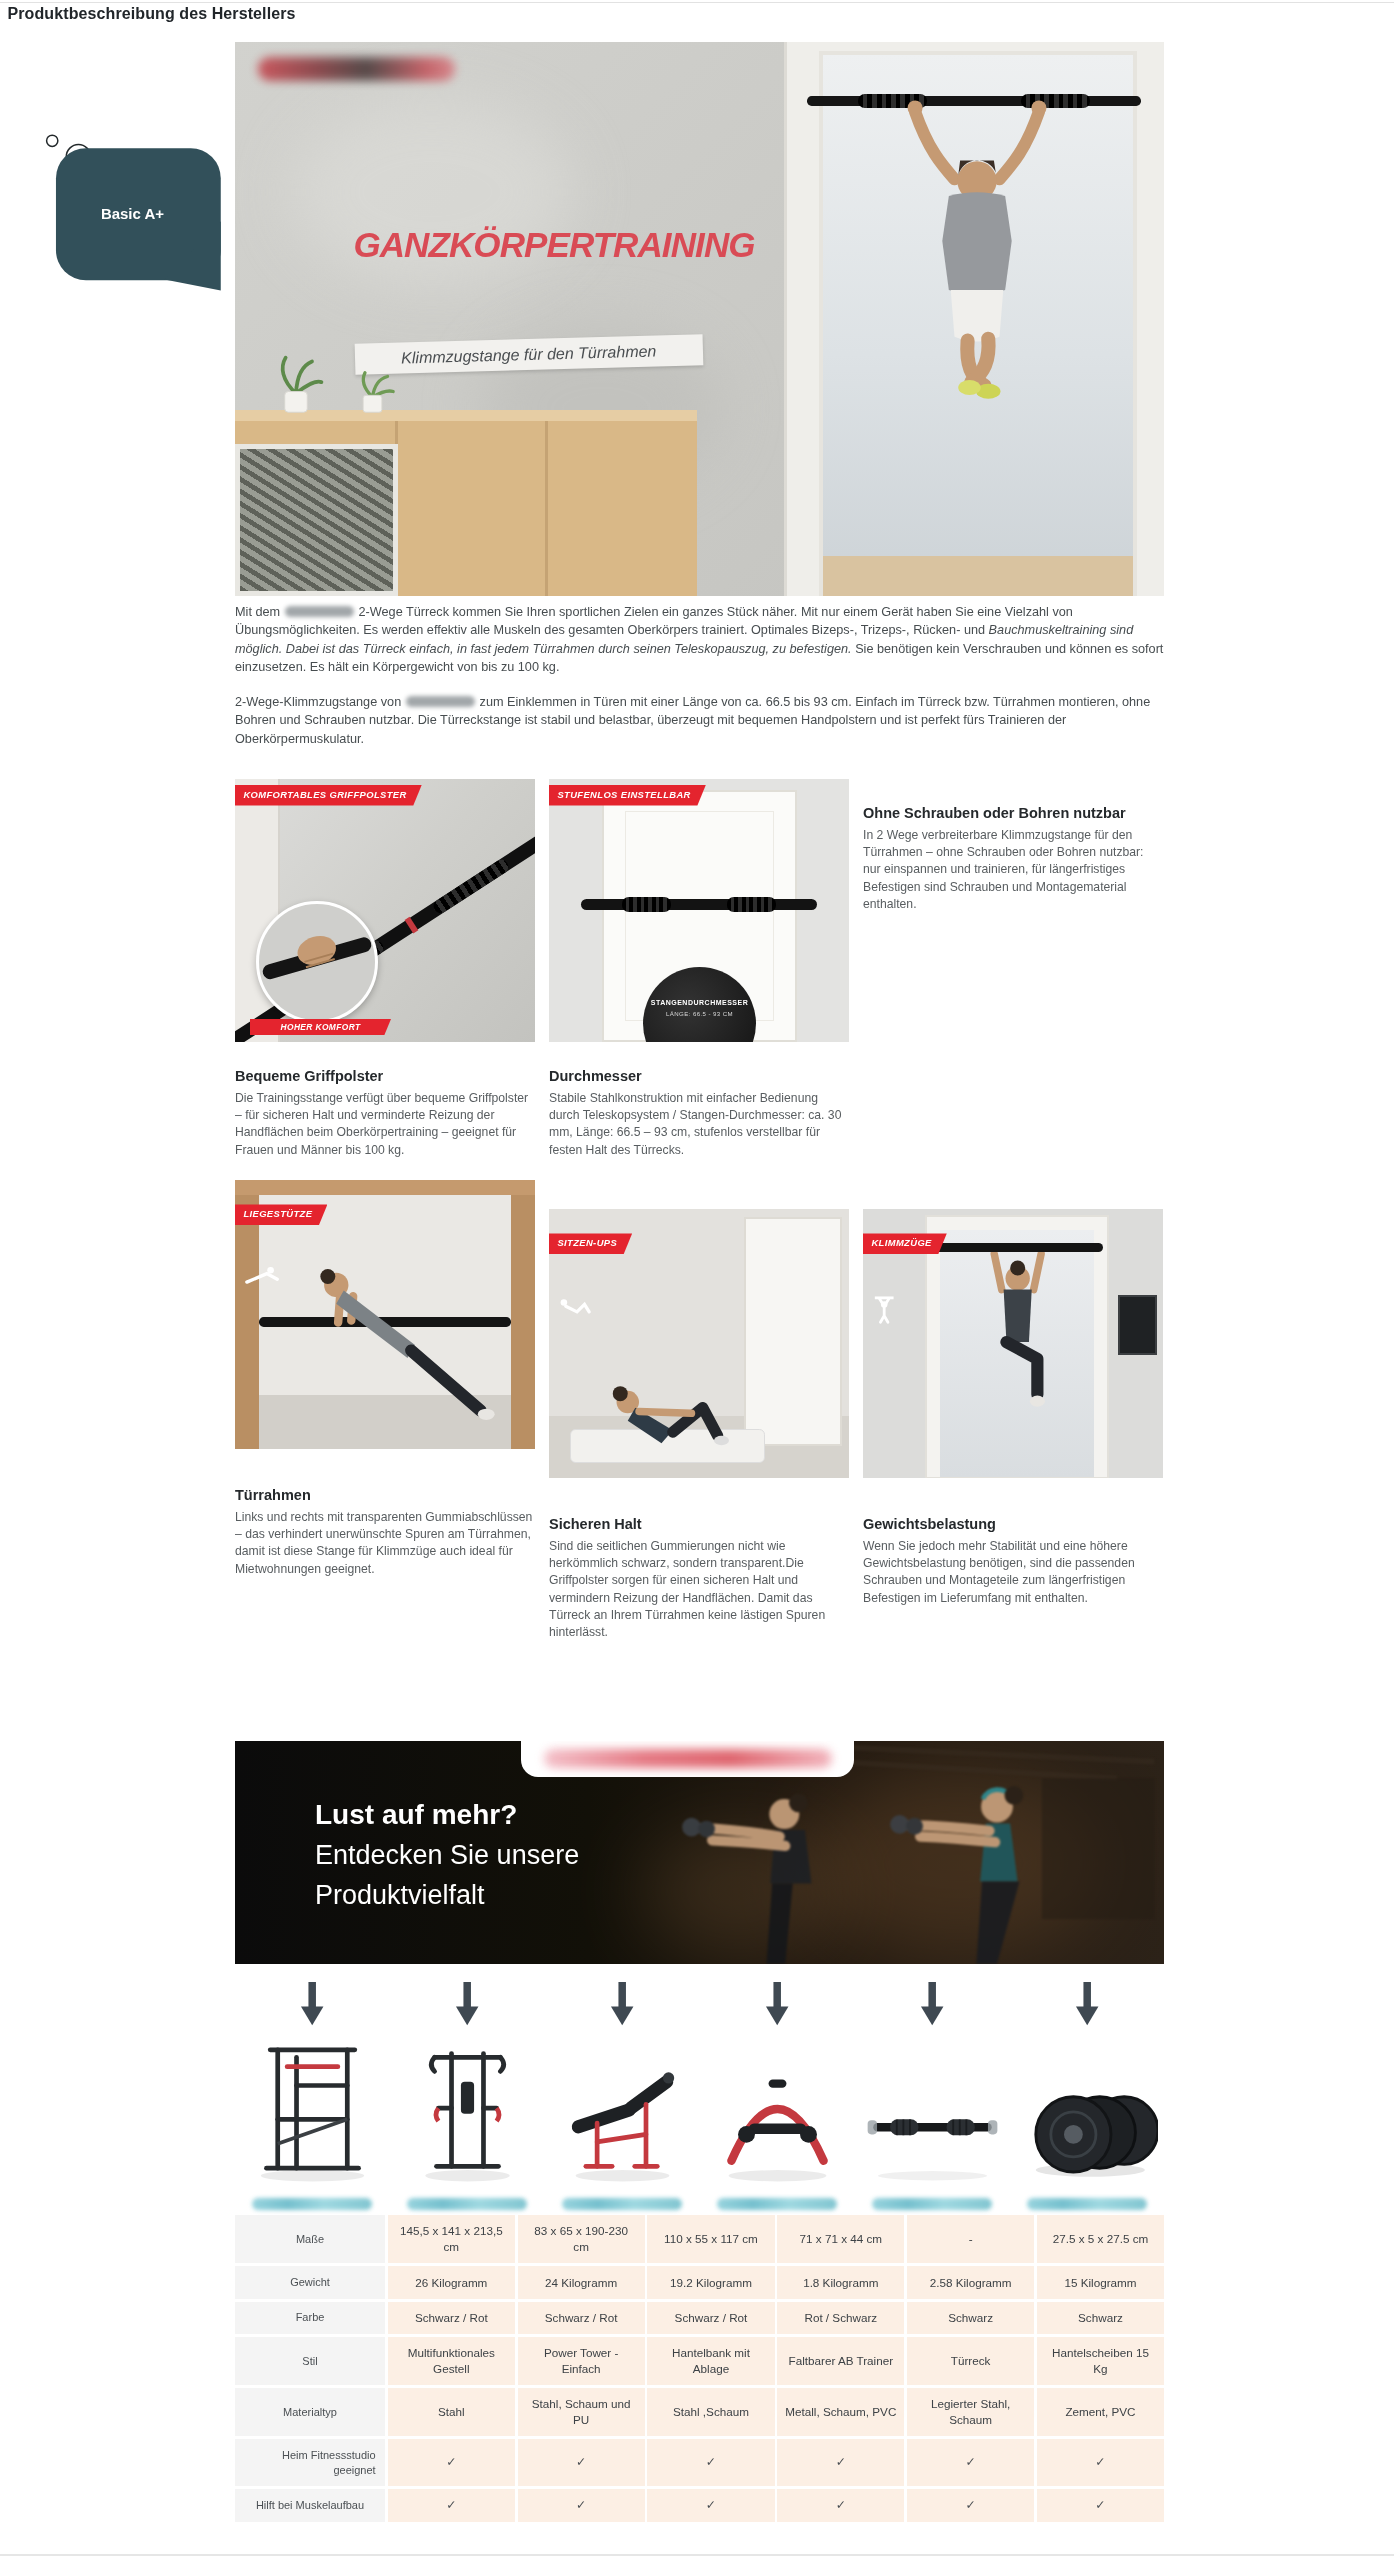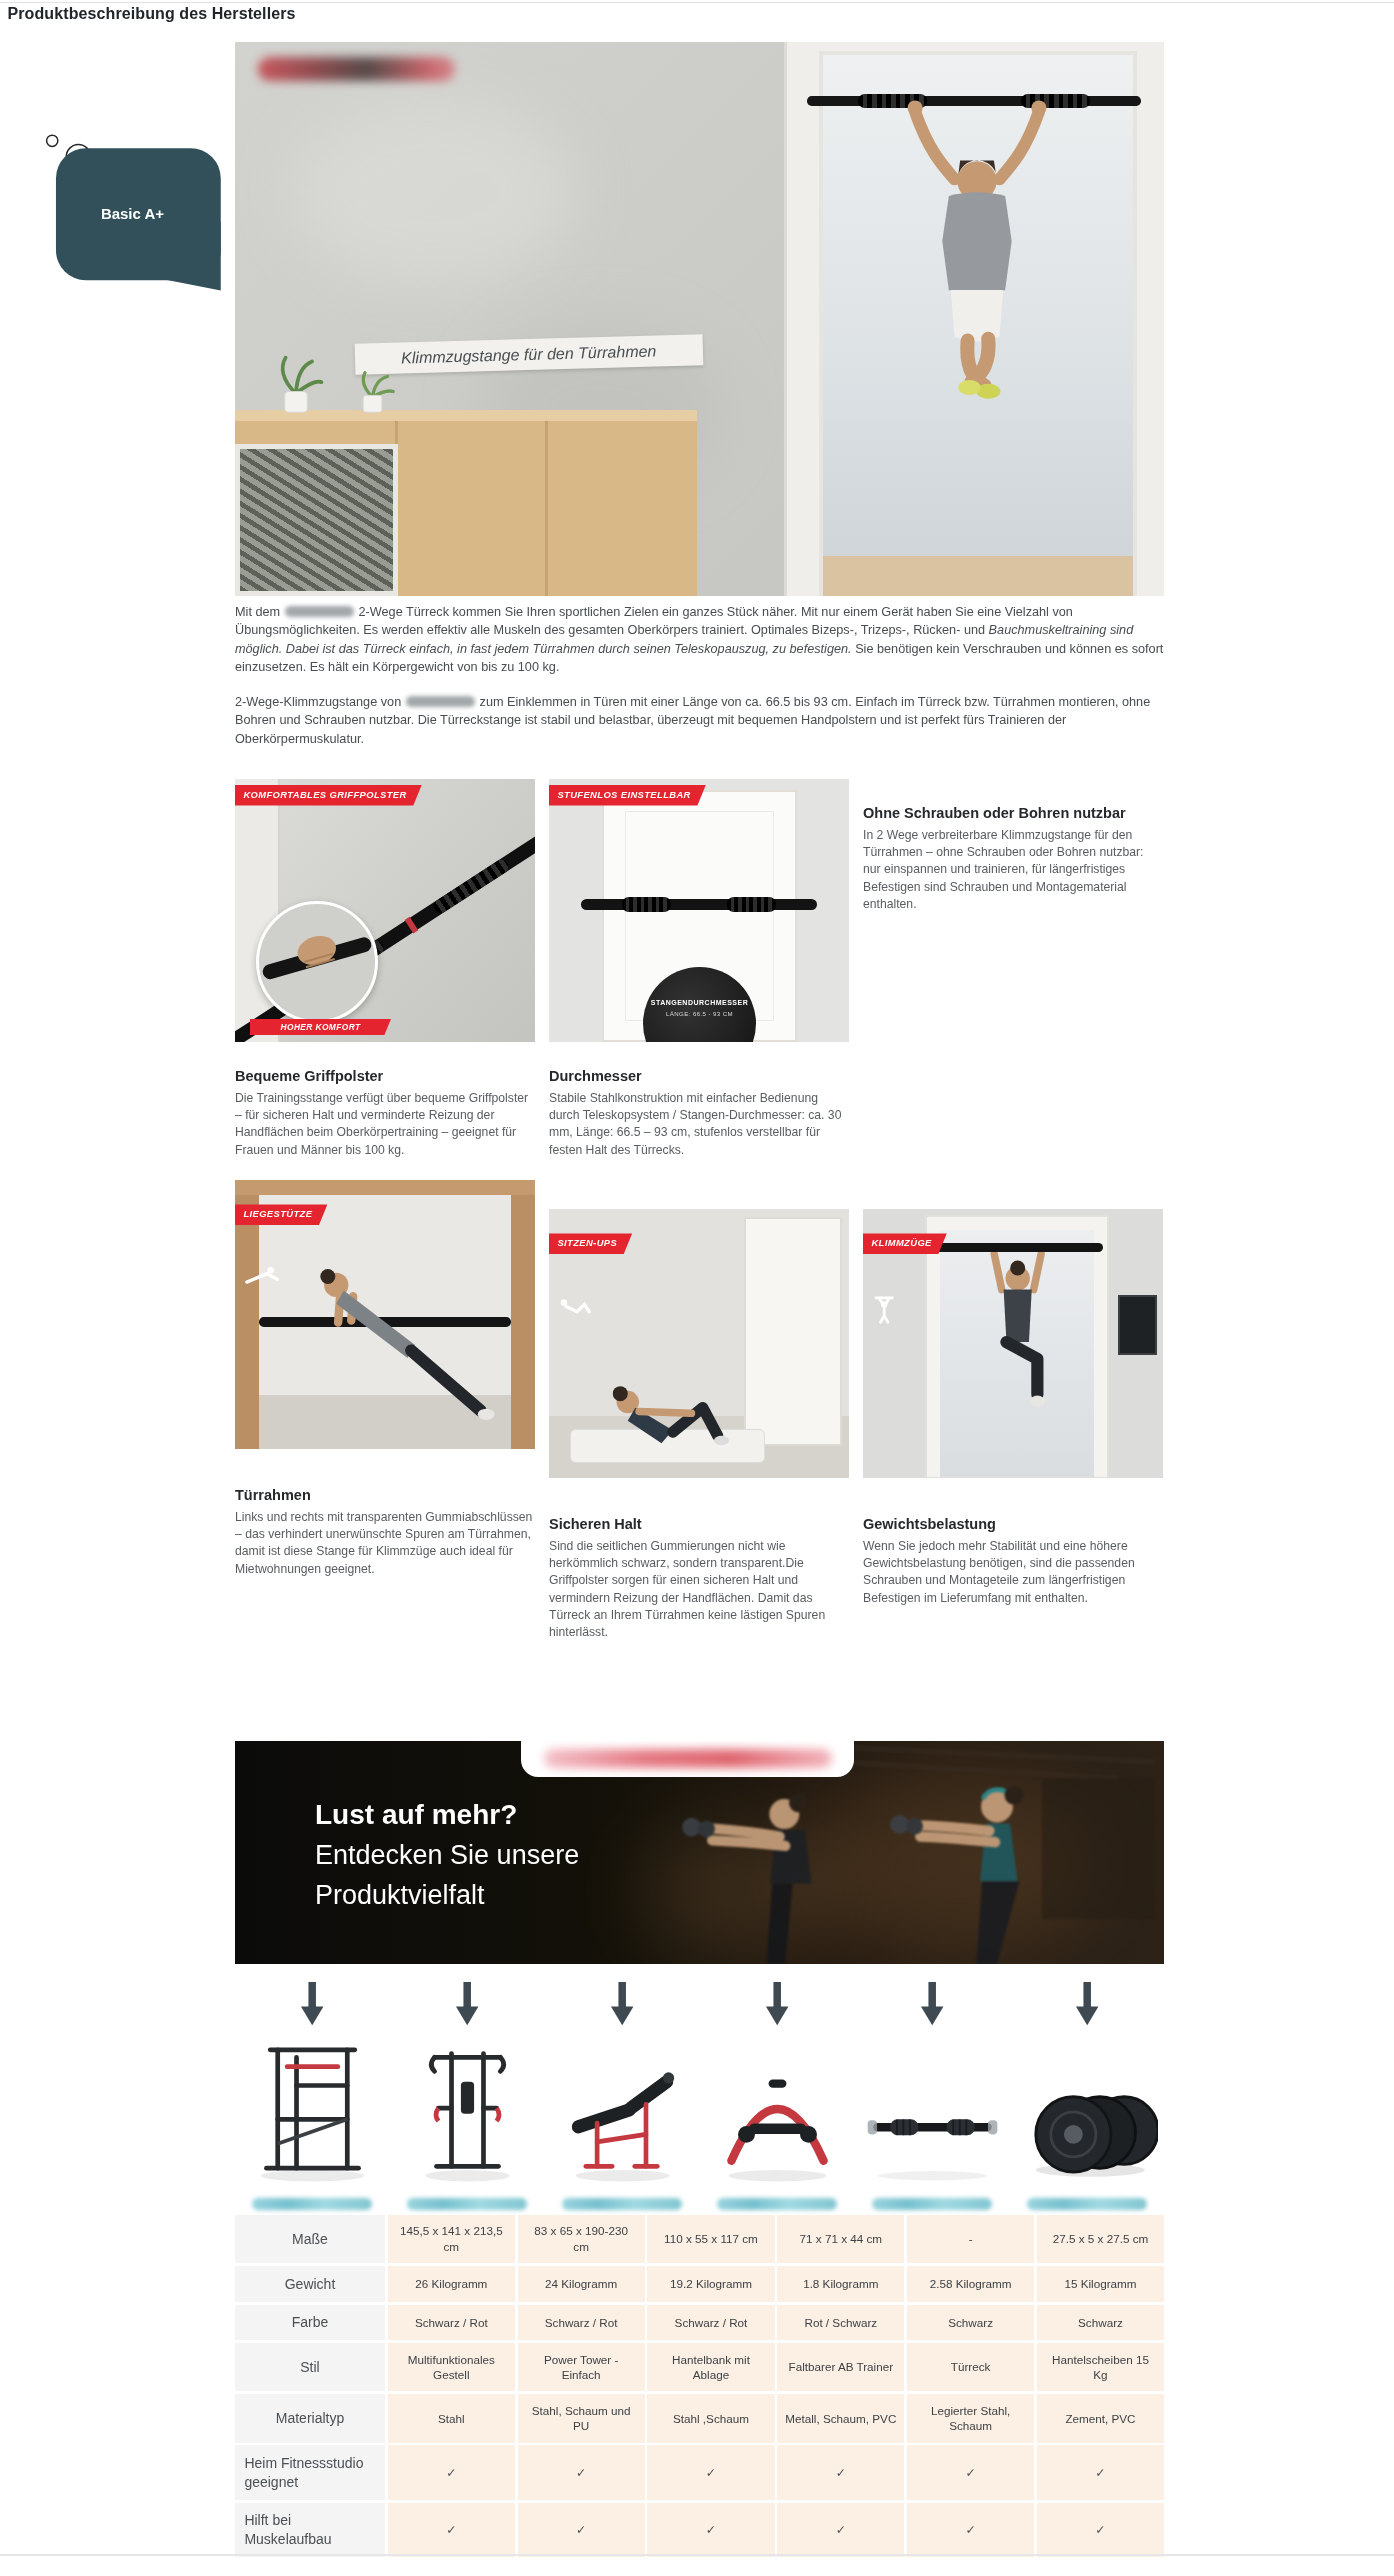--- a/index.html
+++ b/index.html
@@ -127,21 +127,21 @@
   .lineup-col{position:absolute;width:150px;height:242px;top:1975px;}
   .lineup-col .arrow{position:absolute;left:63px;top:6.6px;}
   .prod-img{position:absolute;left:4.7px;top:54px;width:141px;height:160px;}
   .name-blur{position:absolute;left:15px;top:223px;width:120px;height:12.2px;border-radius:6.6px;
         background:linear-gradient(90deg,#86ccd8,#5fb6c6 30%,#8fd2dc 60%,#6cbcc9);filter:blur(2.3px);opacity:.85;}
 
   
   .cmp-table{left:235px;top:2215px;width:929px;display:grid;
         grid-template-columns:150px repeat(6,1fr);gap:2.8px;}
   .t-label{background:#f4f4f4;color:#4b5054;display:flex;align-items:center;justify-content:center;
-        text-align:left;font-size:14px;padding:8.4px 9.4px;line-height:1.35;}
+        text-align:right;font-size:11px;padding:8.4px 9.4px;line-height:1.35;}
   .t-cell{background:#fcefe4;color:#3d4246;display:flex;align-items:center;justify-content:center;
         text-align:center;font-size:11.7px;padding:8.4px 7.5px;line-height:1.35;}
   .t-check{font-size:12.2px;color:#4a4f53;}
 </style>
 </head>
 <body>
 
 <div class="page">
 
   <div class="abs top-rule"></div>
@@ -180,20 +180,21 @@
       <path d="M80 90 a21 21 0 0 1 40 -3 l-2 -13 -36 0 z" fill="#3a2e26"></path>
       <path d="M70 112 Q100 104 130 112 L137 160 130 212 Q100 222 70 212 L63 160 Z" fill="#96999d"></path>
       <path d="M72 212 H128 L124 262 Q100 272 76 262 Z" fill="#f0efec"></path>
       <path d="M90 266 C88 292 94 306 108 314" stroke="#c59a73" stroke-width="15" fill="none" stroke-linecap="round"></path>
       <path d="M112 264 C114 288 106 302 94 310" stroke="#c59a73" stroke-width="15" fill="none" stroke-linecap="round"></path>
       <ellipse cx="112" cy="320" rx="13" ry="8" fill="#cdd455"></ellipse>
       <ellipse cx="92" cy="316" rx="12" ry="8" fill="#d8dd6a"></ellipse>
     </svg>
 
     <div class="hero-headlines">
+      <div class="hl-red">GANZKÖRPERTRAINING</div>
     </div>
     <div class="hero-tag">Klimmzugstange für den Türrahmen</div>
 
     <div class="hero-cabinet">
       <div class="seam" style="left:160px"></div>
       <div class="seam" style="left:310px"></div>
     </div>
     <svg class="abs" style="left:28px;top:310px" width="66" height="64" viewBox="0 0 70 68">
       <path d="M35 44 C20 30 18 16 24 6 M35 44 C36 24 42 14 52 10 M35 44 C48 34 56 30 62 32" stroke="#5d8a4a" stroke-width="4" fill="none" stroke-linecap="round"></path>
       <rect x="23" y="42" width="24" height="22" rx="4" fill="#f3f2ee" stroke="#d8d6d0"></rect>

